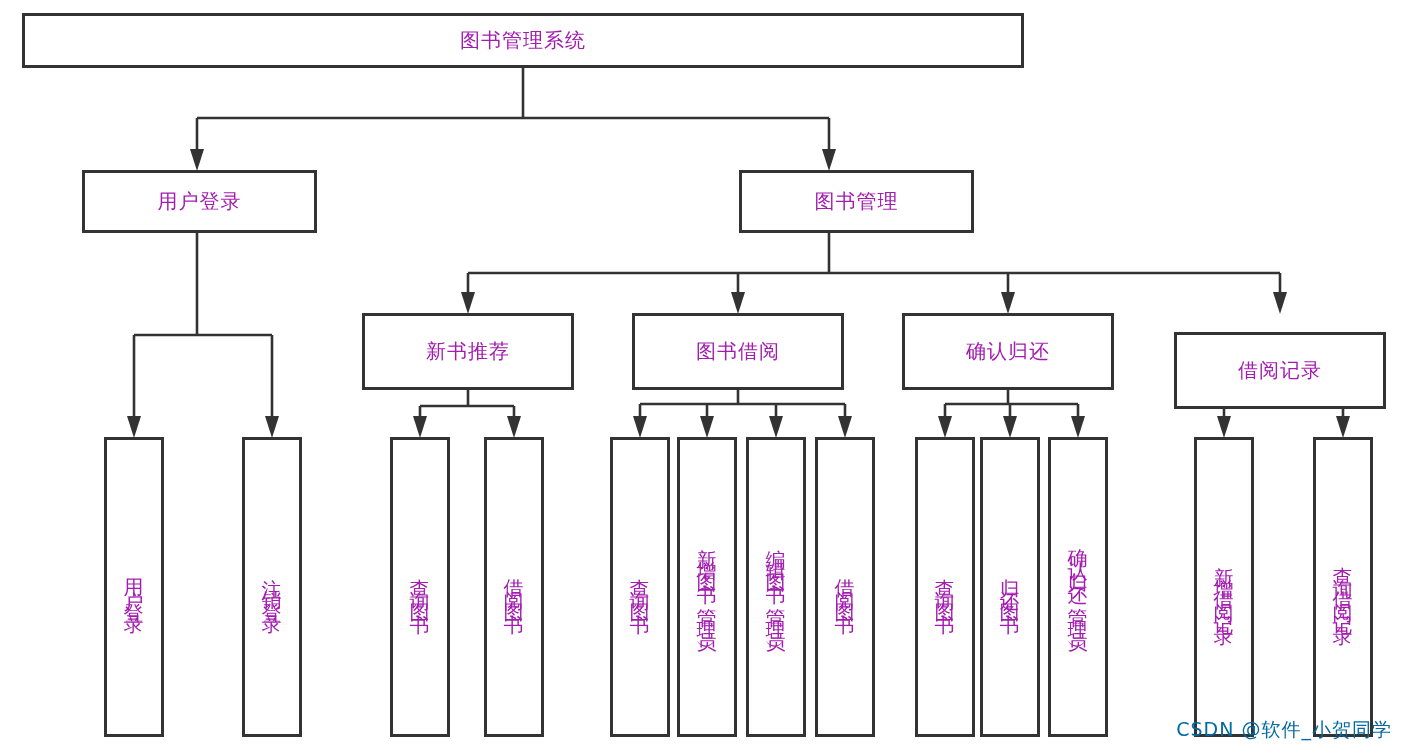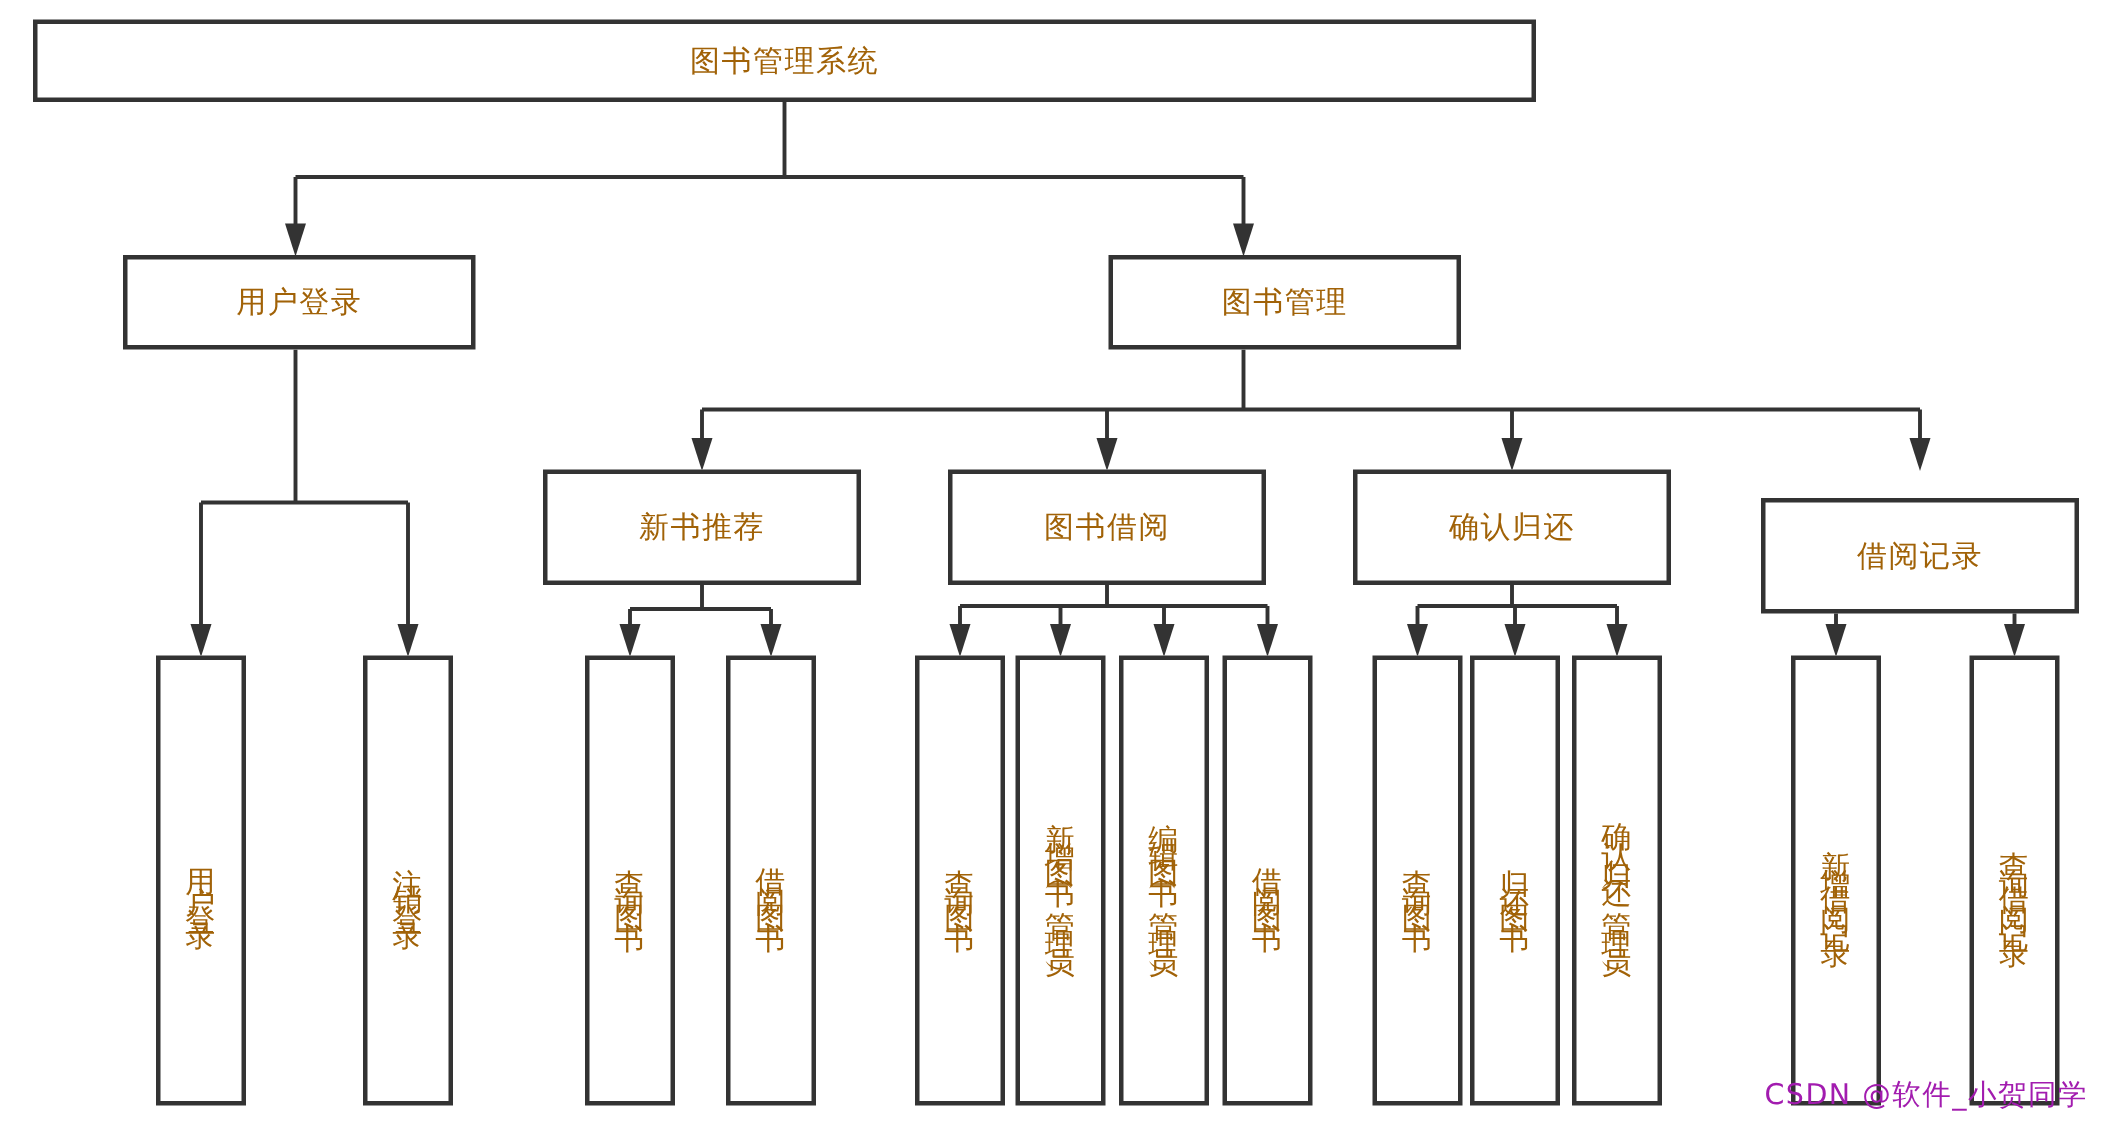--- a/index.html
+++ b/index.html
@@ -32,21 +32,21 @@
     stroke: none;
   }
   .node {
     position: absolute;
     box-sizing: border-box;
     border: 3px solid #333333;
     background: #ffffff;
     display: flex;
     align-items: center;
     justify-content: center;
-    color: #a16207;
+    color: #a21caf;
     font-size: 20px;
     letter-spacing: 1px;
     z-index: 2;
   }
   .node.root   { left: 22px;  top: 13px;  width: 1002px; height: 55px; }
   .node.lvl2   { top: 170px; width: 235px; height: 63px; }
   .node.lvl2.a { left: 82px; }
   .node.lvl2.b { left: 739px; }
   .node.lvl3   { top: 313px; width: 212px; height: 77px; }
   .node.lvl3.c1 { left: 362px; }
@@ -74,21 +74,21 @@
   .leaf.p9  { left: 915px; }
   .leaf.p10 { left: 980px; }
   .leaf.p11 { left: 1048px; }
   .leaf.p12 { left: 1194px; }
   .leaf.p13 { left: 1313px; }
   .watermark {
     position: absolute;
     right: 13px;
     bottom: 4px;
     font-size: 19px;
-    color: #a21caf;
+    color: #0369a1;
     letter-spacing: 1px;
     z-index: 5;
     white-space: nowrap;
   }
 </style>
 </head>
 <body>
 
 <div class="canvas">
 

